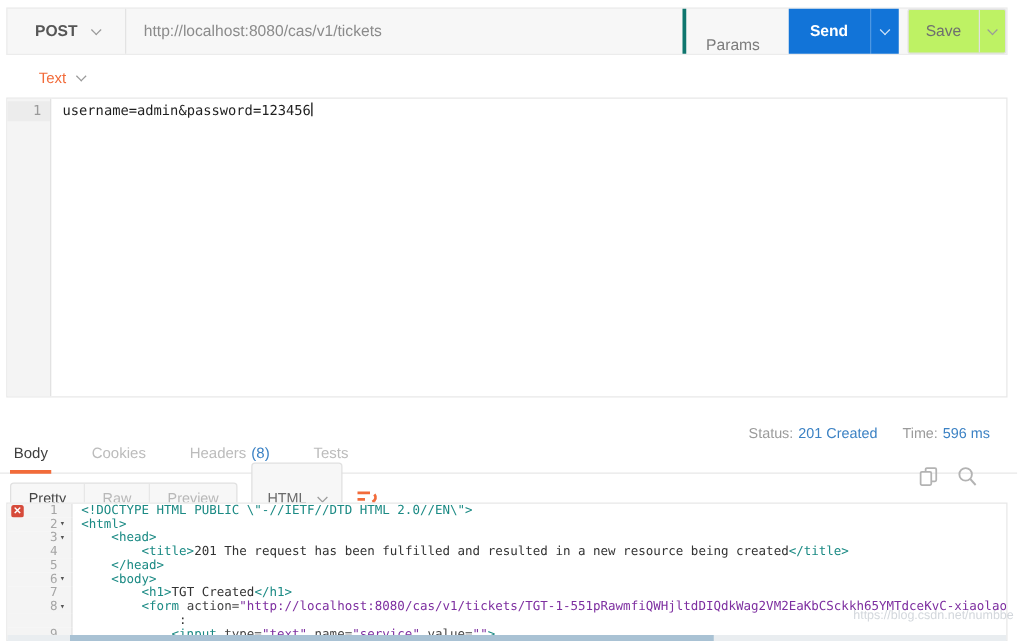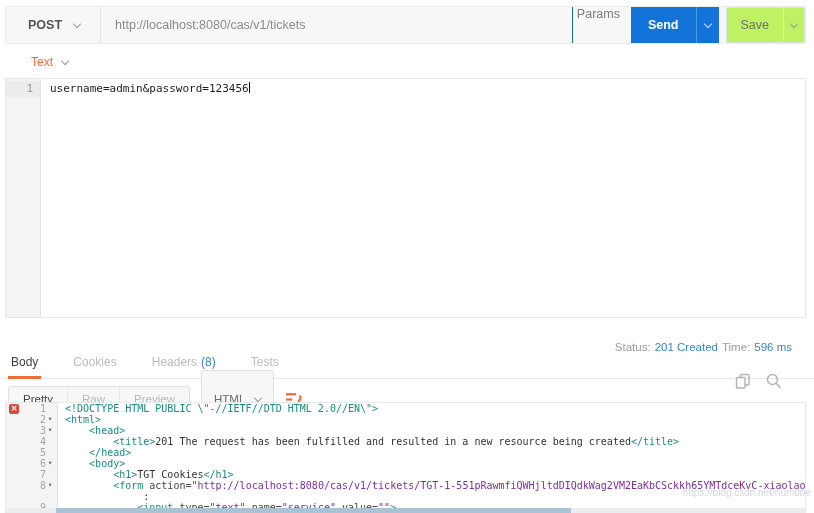--- a/index.html
+++ b/index.html
@@ -6,21 +6,21 @@
   html,body { background:#fff; }
   body { font-family:"Liberation Sans",sans-serif; width:814px; height:513px; overflow:hidden; }
   .app { position:relative; width:814px; height:513px; background:#fff; overflow:hidden; }
 
   
   .request-bar { position:absolute; top:6px; left:5px; width:801px; height:38px;
     display:flex; align-items:stretch; background:#f7f7f7; border:1px solid #ececec; }
   .method { display:flex; align-items:center; gap:12px; padding:0 20px 0 22px;
     border-right:1px solid #e3e3e3; color:#565656; font-weight:bold; font-size:12.5px; cursor:pointer; }
   .url { flex:1; display:flex; align-items:center; padding:0 14px; color:#8b8b8b; font-size:12.5px; }
-  .params-btn { display:flex; align-items:flex-start; padding:0 4px; border-left:1px solid #0f766e;
+  .params-btn { display:flex; align-items:flex-end; padding:0 16px; border-left:3px solid #0f766e;
     color:#7c7c7c; font-size:12.5px; cursor:pointer; }
   .send-btn { display:flex; align-items:stretch; margin-left:7px; background:#1274d8;
     color:#fff; border-radius:0; cursor:pointer; }
   .send-main { display:flex; align-items:center; padding:0 17px; font-size:12.5px; font-weight:bold; }
   .send-caret { display:flex; align-items:center; padding:0 8px; border-left:1px solid rgba(255,255,255,.25); }
   .save-btn { display:flex; align-items:stretch; margin-left:7px; background:#bef264;
     border:1px solid #e0e0e0; border-radius:2px; color:#6f6f6f; cursor:pointer; }
   .save-main { display:flex; align-items:center; padding:0 14px; font-size:12.5px; }
   .save-caret { display:flex; align-items:center; padding:0 7px; border-left:1px solid #e0e0e0; }
   .chev { width:6px; height:6px; border-right:1.6px solid currentColor; border-bottom:1.6px solid currentColor;
@@ -49,21 +49,21 @@
   .cursor { display:inline-block; width:1px; height:11px; background:#111; vertical-align:-1px; }
 
   
   .resp-tabs { position:absolute; top:346px; left:0; width:814px; height:33px;
     border-bottom:1px solid #e8e8e8; display:flex; align-items:center; padding-left:11px; gap:35px; font-size:12px; }
   .rtab { color:#bcbcbc; position:relative; height:33px; display:flex; align-items:center; gap:4px; cursor:pointer; }
   .rtab.active { color:#3f3f3f; }
   .rtab.active::after { content:""; position:absolute; left:-3px; right:-3px; bottom:0; height:3px; background:#f26b3a; }
   .rtab .count { color:#3c82c4; }
   .resp-status { position:absolute; top:330px; right:22px; height:33px; display:flex; align-items:center;
-    gap:4px; font-size:11.5px; color:#9b9b9b; }
+    gap:20px; font-size:11.5px; color:#9b9b9b; }
   .stat-val { color:#3c82c4; margin-left:4px; }
 
   
   .resp-toolbar { position:absolute; top:370px; left:8px; display:flex; align-items:center; font-size:11.5px; }
   .seg { display:flex; border:1px solid #e0e0e0; background:#f7f7f7; border-radius:3px; overflow:hidden; }
   .seg-btn { padding:6px 14px; color:#b8b8b8; border-right:1px solid #e7e7e7; cursor:pointer; }
   .seg-btn:last-child { border-right:none; }
   .seg-btn.active { color:#454545; }
   .fmt-select { margin-left:11px; border:1px solid #e0e0e0; background:#f7f7f7; border-radius:3px;
     padding:22px 12px; color:#6a6a6a; display:flex; align-items:center; gap:10px; cursor:pointer; }
@@ -240,21 +240,21 @@
             <span class="lnum">6</span>
             <span class="fold">▾</span>
           </div>
           <div class="rcode"><span class="tk-plain">    </span><span class="tk-tag">&lt;body&gt;</span></div>
         </div>
         <div class="rrow">
           <div class="rgut">
             <span class="lnum">7</span>
             <span class="fold"></span>
           </div>
-          <div class="rcode"><span class="tk-plain">        </span><span class="tk-tag">&lt;h1&gt;</span><span class="tk-text">TGT Cookies</span><span class="tk-tag">&lt;/h1&gt;</span></div>
+          <div class="rcode"><span class="tk-plain">        </span><span class="tk-tag">&lt;h1&gt;</span><span class="tk-text">TGT Created</span><span class="tk-tag">&lt;/h1&gt;</span></div>
         </div>
         <div class="rrow">
           <div class="rgut">
             <span class="lnum">8</span>
             <span class="fold">▾</span>
           </div>
           <div class="rcode"><span class="tk-plain">        </span><span class="tk-tag">&lt;form</span><span class="tk-attr"> action=</span><span class="tk-str">"http://localhost:8080/cas/v1/tickets/TGT-1-551pRawmfiQWHjltdDIQdkWag2VM2EaKbCSckkh65YMTdceKvC-xiaolaoben"</span></div>
         </div>
         <div class="rrow">
           <div class="rgut">

